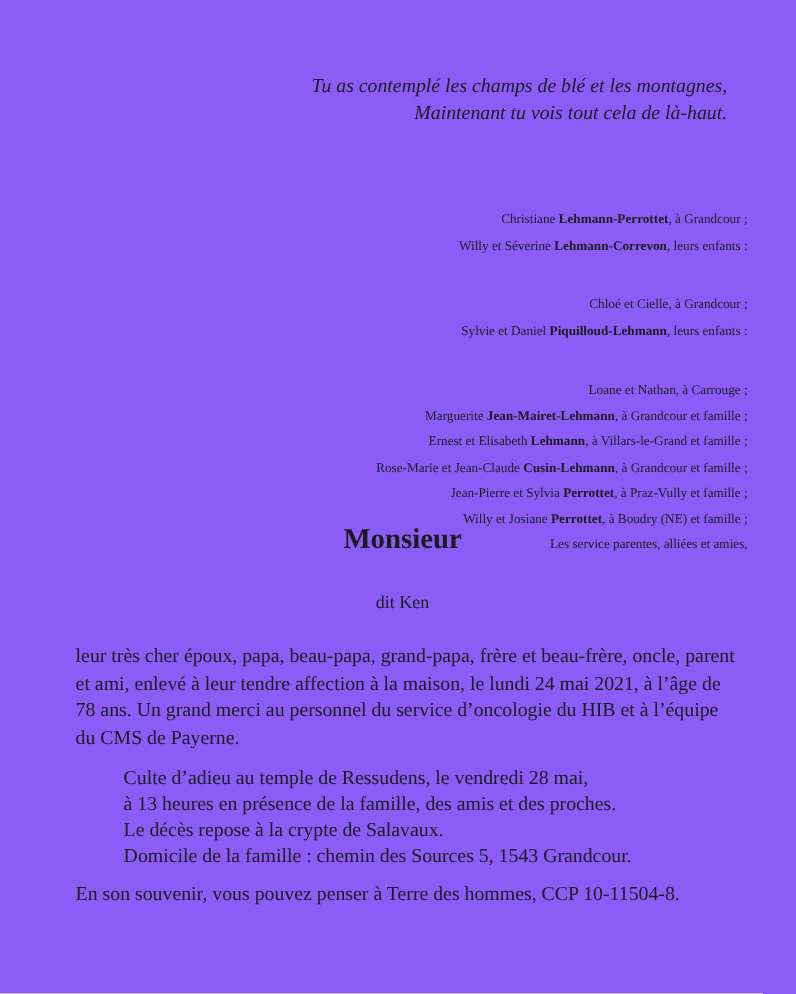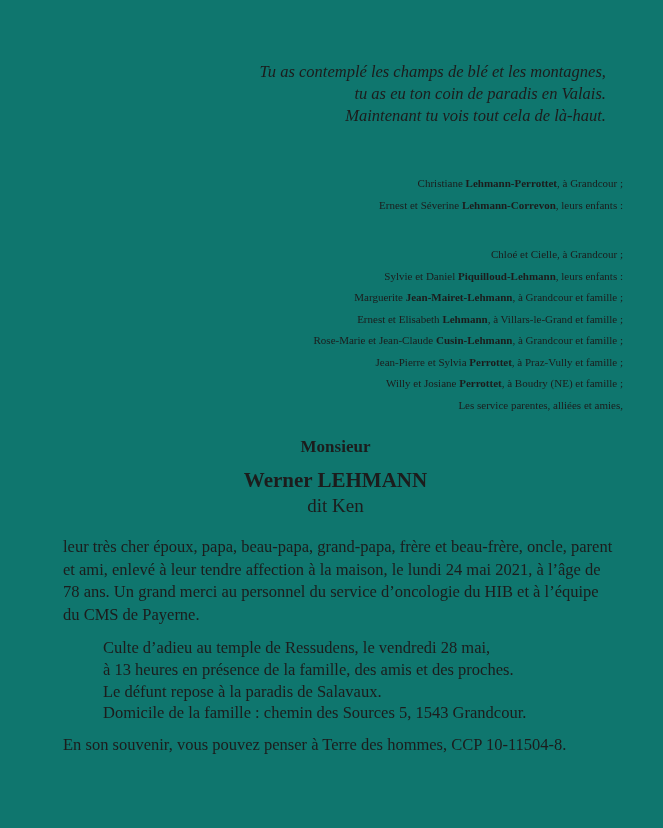--- a/index.html
+++ b/index.html
@@ -4,21 +4,21 @@
 <style>
   html, body {
     margin: 0;
     padding: 0;
     background: #ffffff;
   }
   .page {
     position: relative;
     width: 663px;
     height: 828px;
-    background: #0f766e;
+    background: #8b5cf6;
     overflow: hidden;
     font-family: "Liberation Serif", "DejaVu Serif", serif;
     color: #1c1c1c;
   }
   .epigraph {
     position: absolute;
     left: 63px;
     top: 61px;
     width: 543px;
     text-align: right;
@@ -41,30 +41,30 @@
   .b { font-weight: bold; }
   .centered {
     position: absolute;
     left: 63px;
     width: 545px;
     text-align: center;
   }
   .m-title {
     top: 437px;
     font-weight: bold;
-    font-size: 17px;
+    font-size: 24px;
   }
   .m-name {
     top: 468px;
     font-weight: bold;
     font-size: 21px;
   }
   .m-nick {
     top: 495px;
-    font-size: 19px;
+    font-size: 15px;
   }
   .tribute {
     position: absolute;
     left: 63px;
     top: 536px;
     width: 551px;
     font-size: 16.5px;
     line-height: 22.6px;
     text-align: left;
   }
@@ -87,47 +87,46 @@
     white-space: nowrap;
   }
 </style>
 </head>
 <body>
 
 <div class="page">
 
   <div class="epigraph">
       <div class="line">Tu as contemplé les champs de blé et les montagnes,</div>
-      <div class="line">tu as eu ton coin de paradis en Valais.</div>
       <div class="line">Maintenant tu vois tout cela de là-haut.</div>
     </div>
 
   <div class="family">
       <div class="line"><span>Christiane </span><span class="b">Lehmann-Perrottet</span><span>, à Grandcour ;</span></div>
-      <div class="line"><span>Ernest et Séverine </span><span class="b">Lehmann-Correvon</span><span>, leurs enfants :</span></div>
+      <div class="line"><span>Willy et Séverine </span><span class="b">Lehmann-Correvon</span><span>, leurs enfants :</span></div>
       <div class="line indent"><span>Chloé et Cielle, à Grandcour ;</span></div>
       <div class="line"><span>Sylvie et Daniel </span><span class="b">Piquilloud-Lehmann</span><span>, leurs enfants :</span></div>
+      <div class="line indent"><span>Loane et Nathan, à Carrouge ;</span></div>
       <div class="line"><span>Marguerite </span><span class="b">Jean-Mairet-Lehmann</span><span>, à Grandcour et famille ;</span></div>
       <div class="line"><span>Ernest et Elisabeth </span><span class="b">Lehmann</span><span>, à Villars-le-Grand et famille ;</span></div>
       <div class="line"><span>Rose-Marie et Jean-Claude </span><span class="b">Cusin-Lehmann</span><span>, à Grandcour et famille ;</span></div>
       <div class="line"><span>Jean-Pierre et Sylvia </span><span class="b">Perrottet</span><span>, à Praz-Vully et famille ;</span></div>
       <div class="line"><span>Willy et Josiane </span><span class="b">Perrottet</span><span>, à Boudry (NE) et famille ;</span></div>
       <div class="line"><span>Les service parentes, alliées et amies,</span></div>
     </div>
 
   <div class="centered m-title">Monsieur</div>
 
-  <div class="centered m-name">Werner LEHMANN</div>
 
   <div class="centered m-nick">dit Ken</div>
 
   <div class="tribute">leur très cher époux, papa, beau-papa, grand-papa, frère et beau-frère, oncle, parent et ami, enlevé à leur tendre affection à la maison, le lundi 24 mai 2021, à l’âge de 78 ans. Un grand merci au personnel du service d’oncologie du HIB et à l’équipe du CMS de Payerne.</div>
 
   <div class="ceremony">
       <div class="line">Culte d’adieu au temple de Ressudens, le vendredi 28 mai,</div>
       <div class="line">à 13 heures en présence de la famille, des amis et des proches.</div>
-      <div class="line">Le défunt repose à la paradis de Salavaux.</div>
+      <div class="line">Le décès repose à la crypte de Salavaux.</div>
       <div class="line">Domicile de la famille : chemin des Sources 5, 1543 Grandcour.</div>
     </div>
 
   <div class="memorial">En son souvenir, vous pouvez penser à Terre des hommes, CCP 10-11504-8.</div>
 
 </div>
 
 </body></html>

